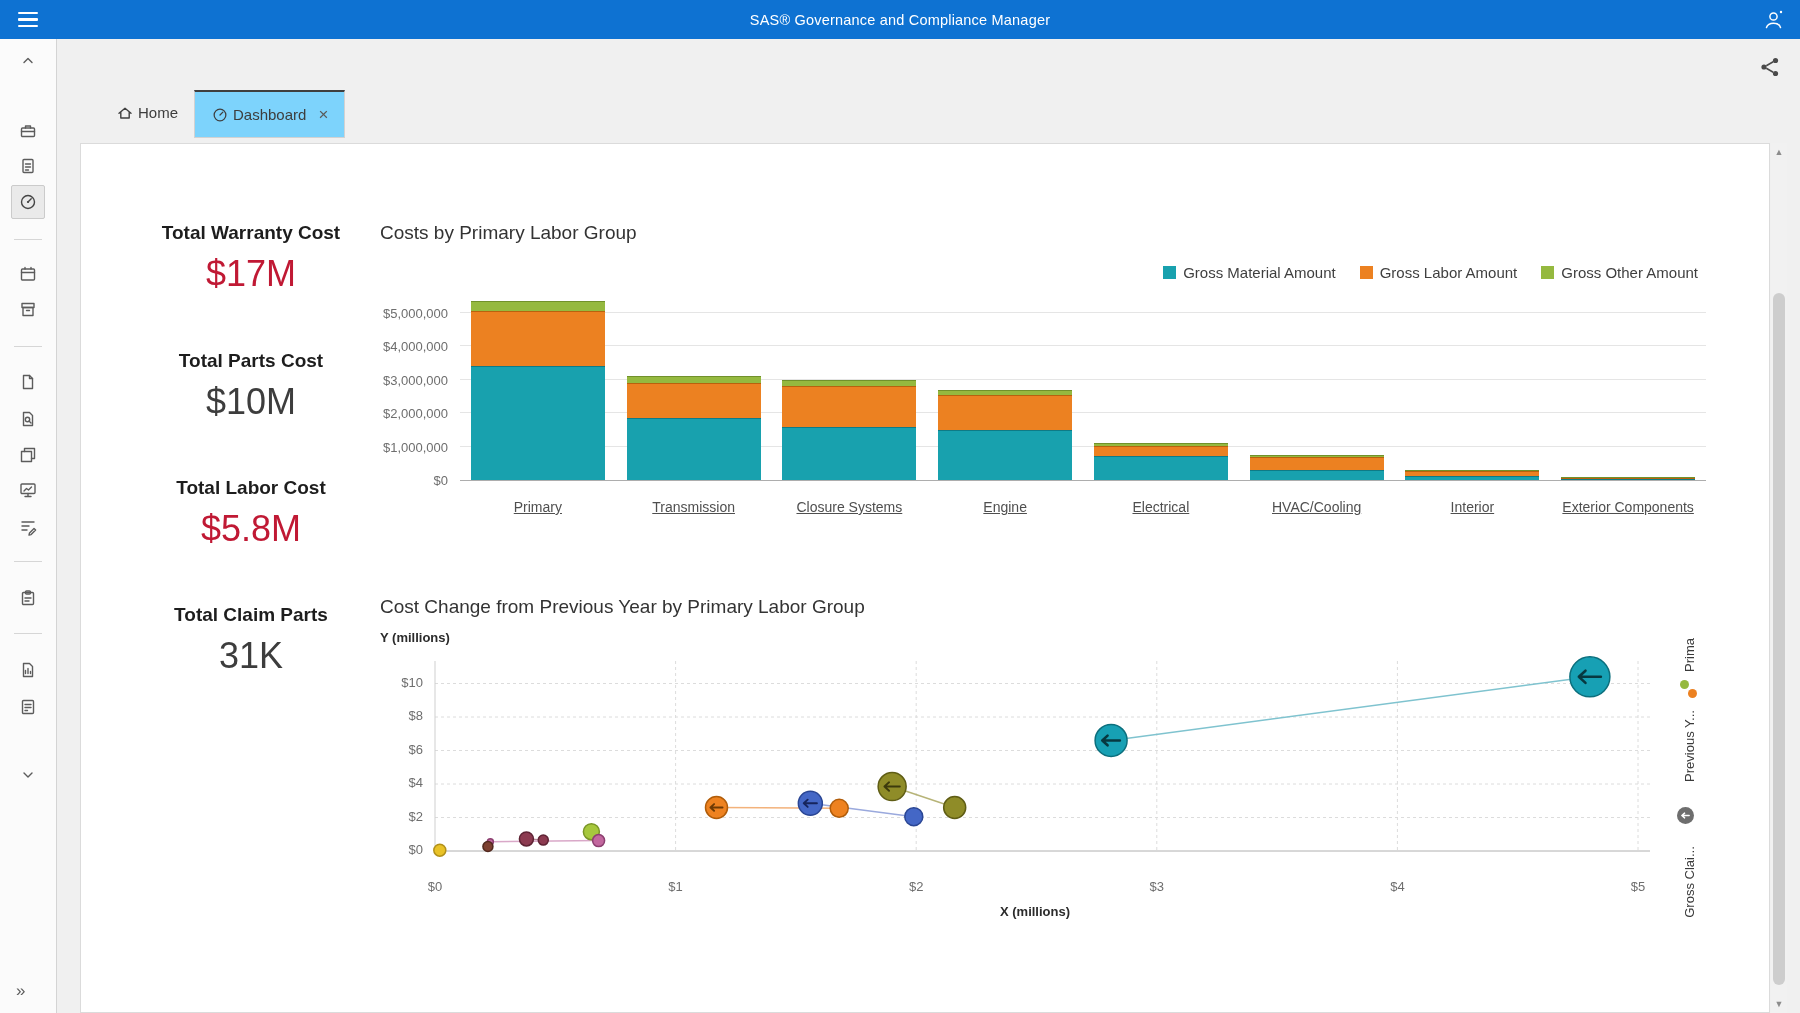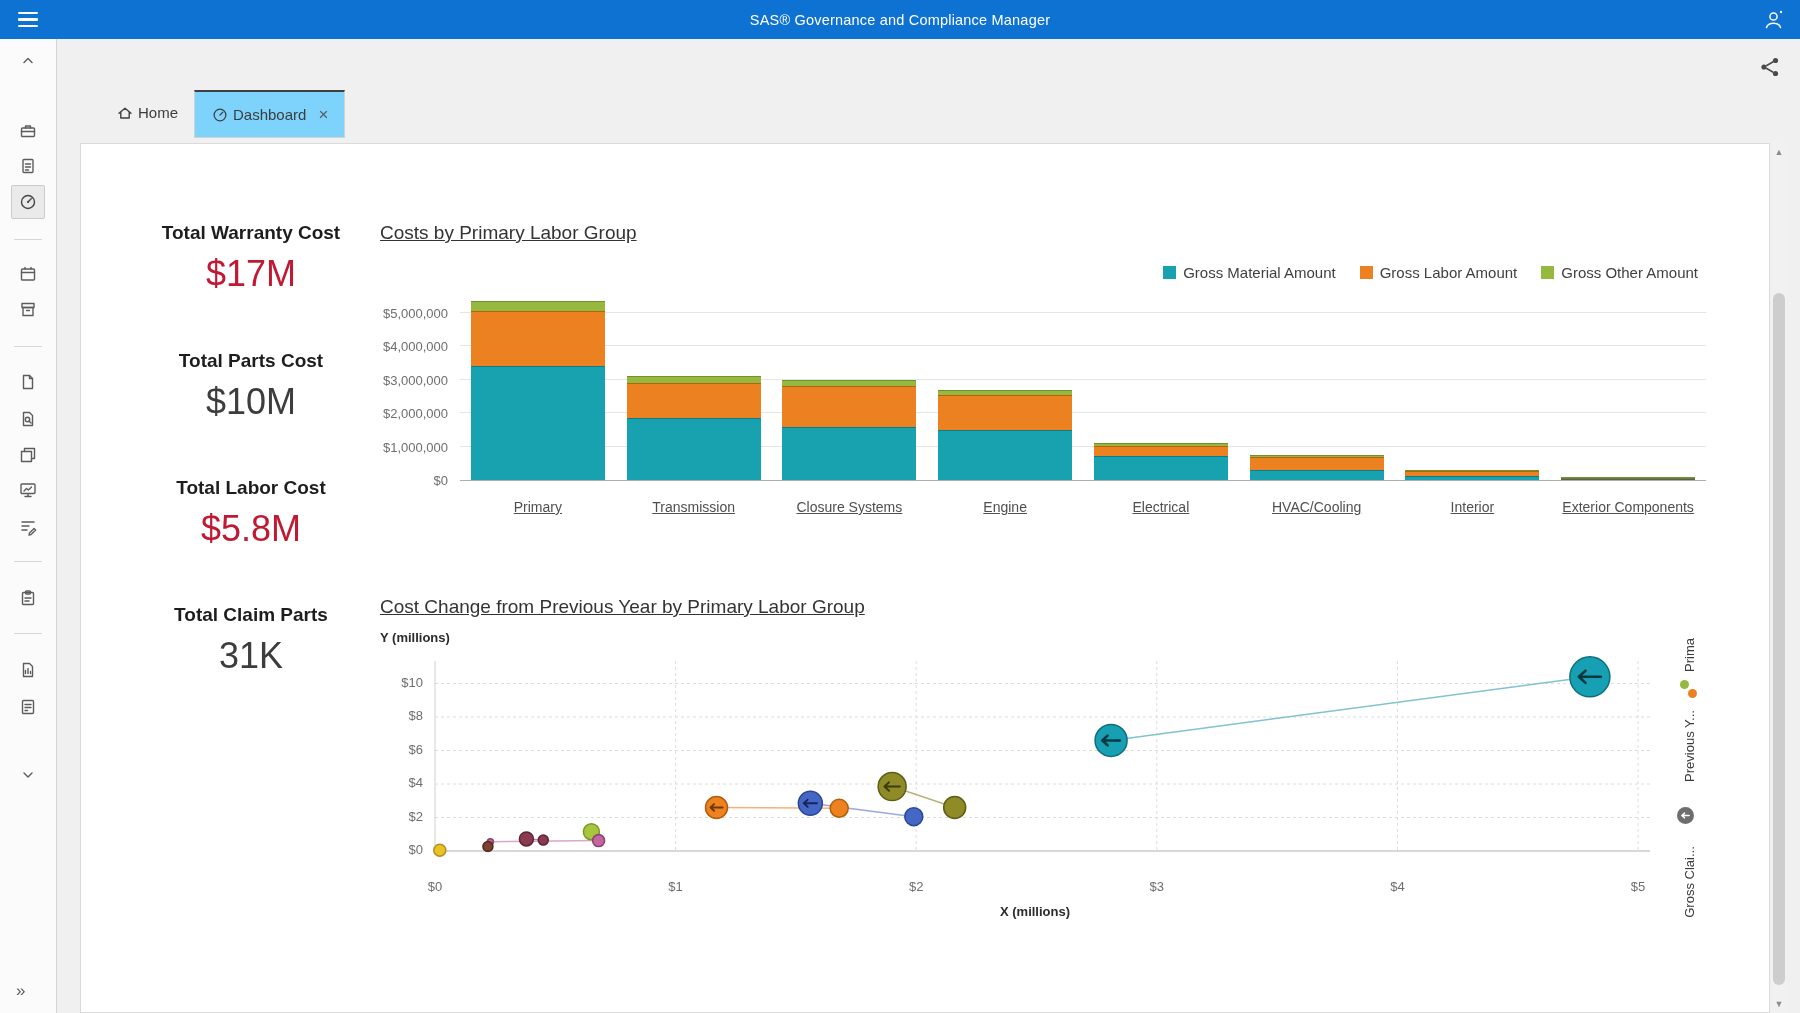--- a/index.html
+++ b/index.html
@@ -42,21 +42,21 @@
   
   .card { position:absolute; left:80px; top:143px; width:1690px; height:870px; background:#fff;
           border:1px solid #dbdbdb; }
 
   
   .kpi { position:absolute; left:40px; width:260px; text-align:center; }
   .kpi-label { font-size:19px; font-weight:bold; color:#1d1d1d; }
   .kpi-value { font-size:36px; margin-top:9px; color:#3d3d3d; }
 
   
-  .chart-title { position:absolute; left:299px; font-size:19px; color:#333;text-decoration:underline; }
+  .chart-title { position:absolute; left:299px; font-size:19px; color:#333; }
 
   
   .bar-legend { position:absolute; top:120px; right:71px; display:flex; gap:24px; align-items:center; }
   .leg-item { display:flex; align-items:center; gap:7px; font-size:15px; color:#3f3f3f; }
   .sw { width:13px; height:13px; display:inline-block; }
   .bar-plot { position:absolute; left:379px; top:150px; width:1246px; height:187px;
               border-bottom:1px solid #adadad; }
   .hgrid { position:absolute; left:0; right:0; height:1px; background:#e5e5e5; }
   .bar-bands { position:absolute; left:0; top:0; width:100%; height:100%; display:flex; align-items:flex-end; }
   .band { flex:1; display:flex; justify-content:center; align-items:flex-end; height:100%; }

